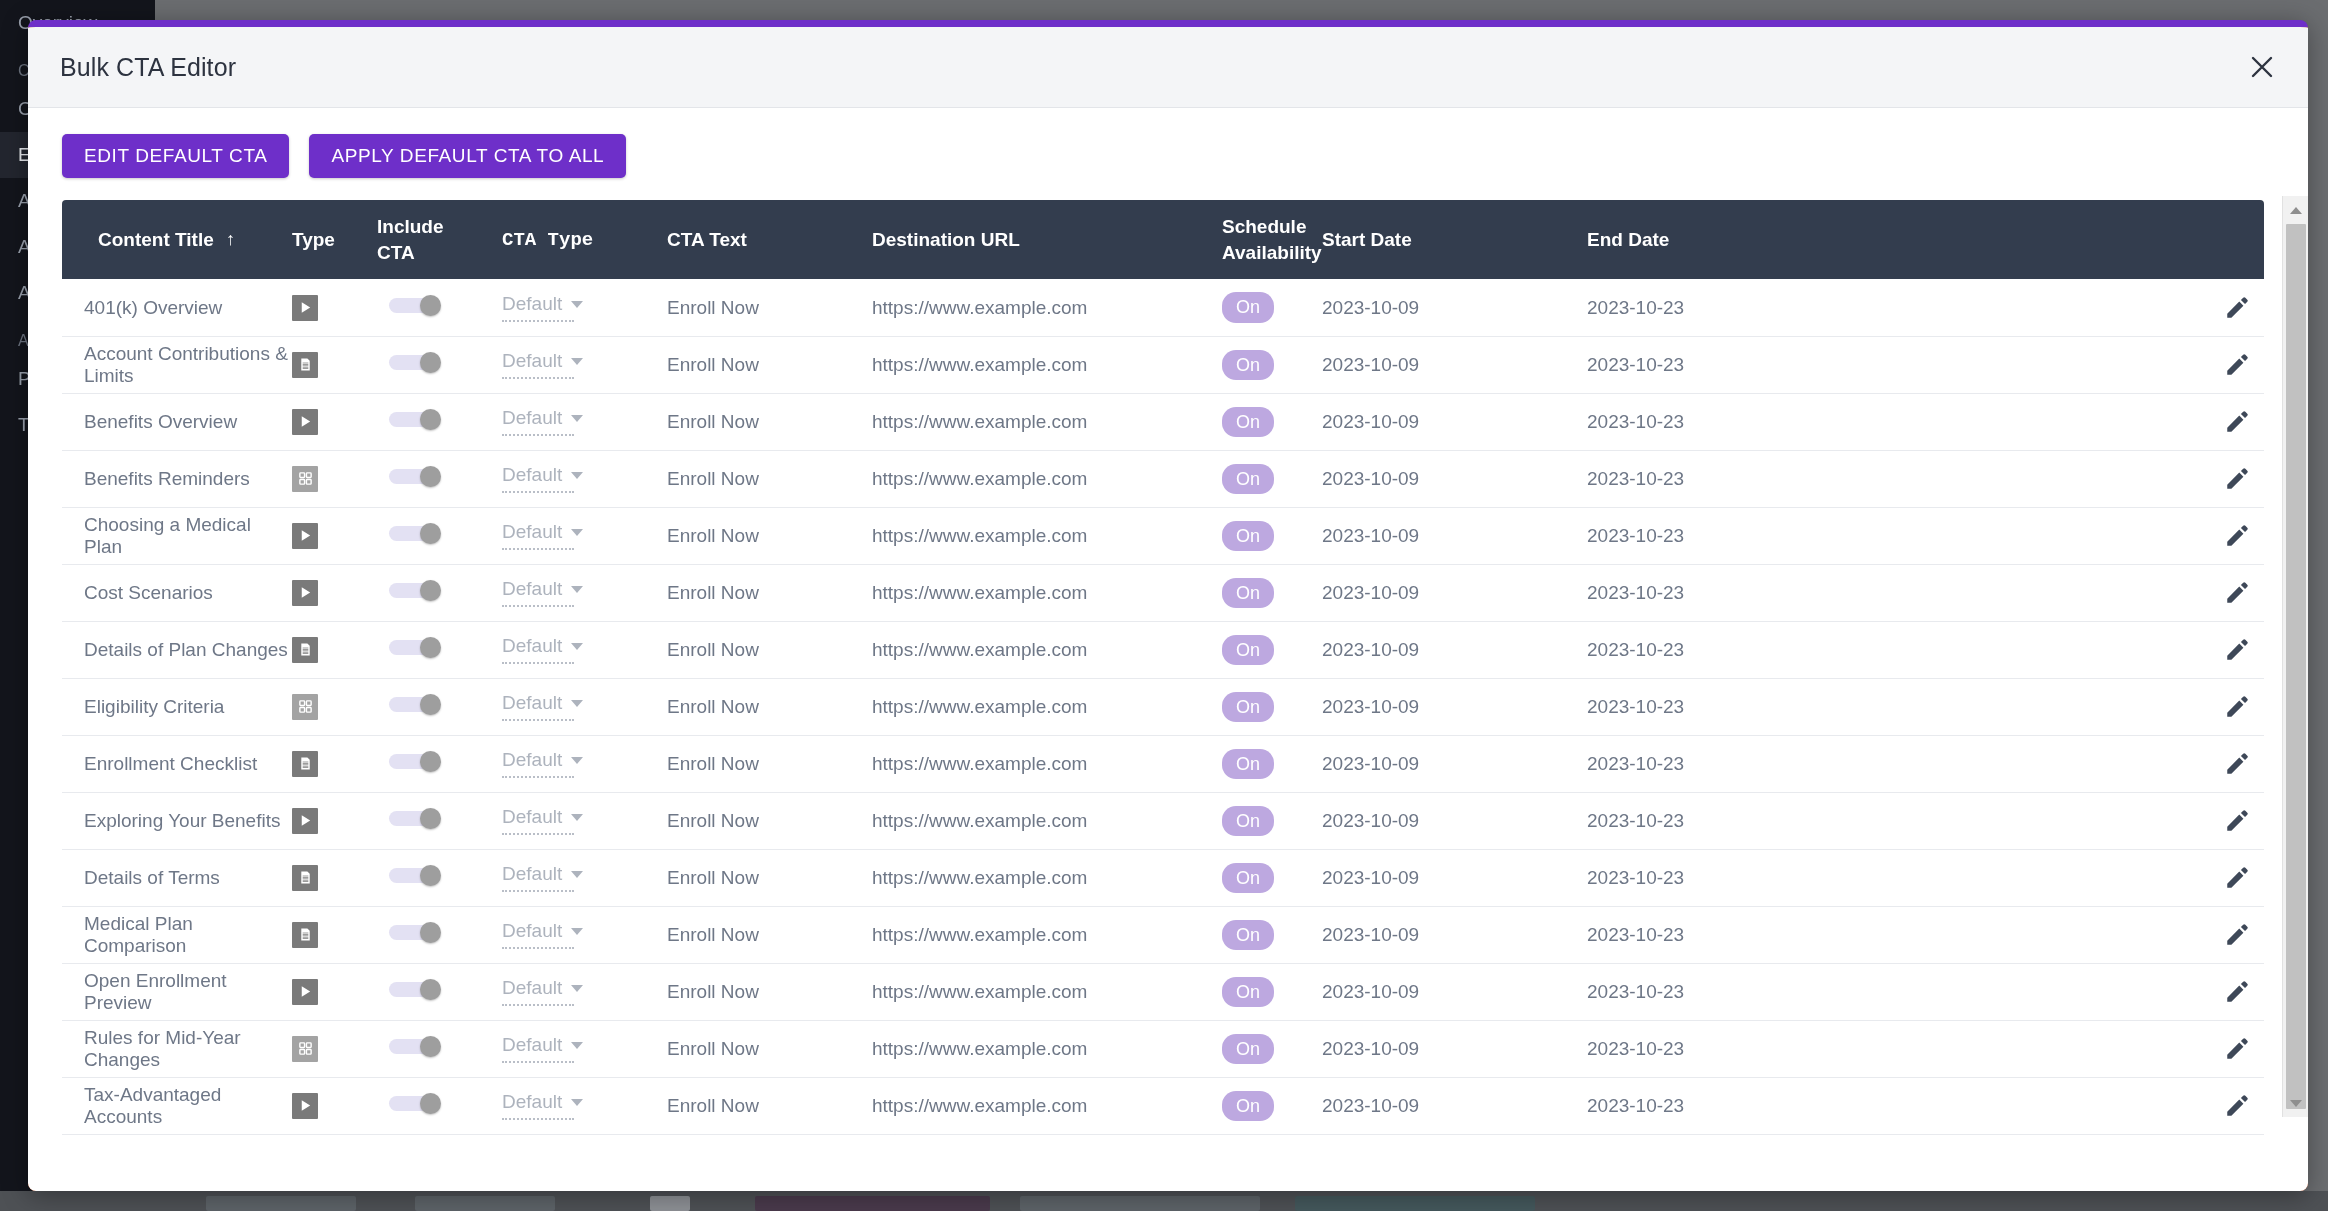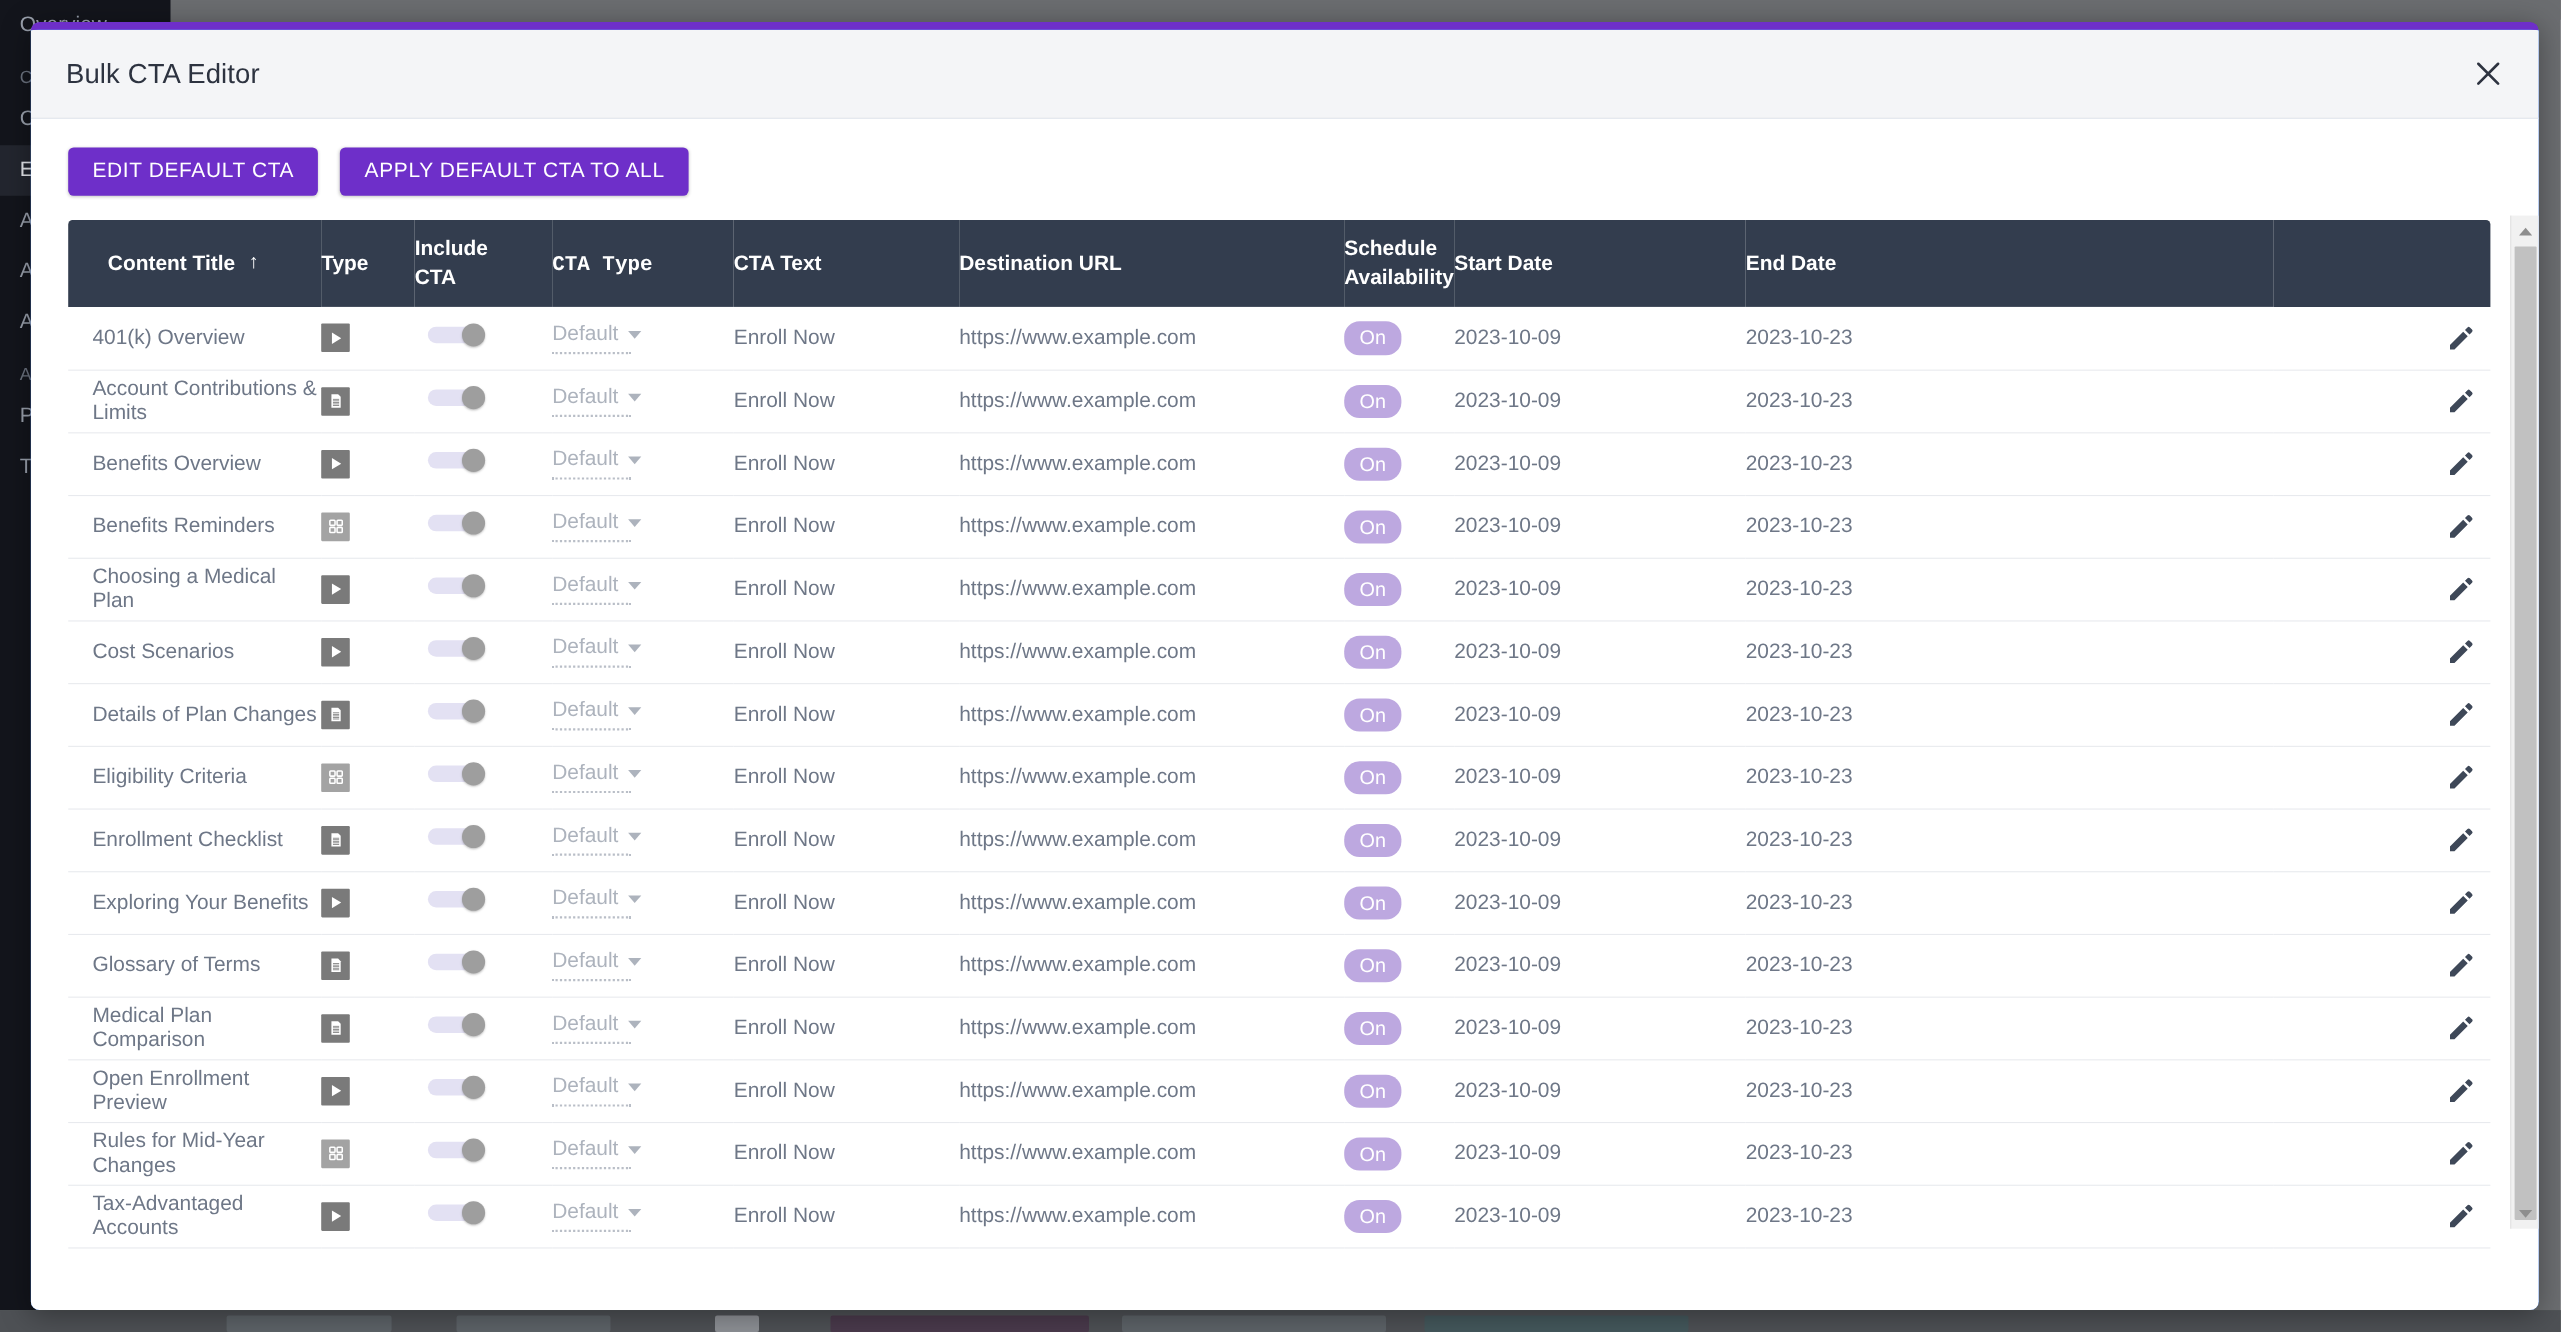--- a/index.html
+++ b/index.html
@@ -64,21 +64,21 @@
     background: #5d6368;
   }
 
   
   #modal {
     position: absolute;
     left: 28px;
     top: 20px;
     width: 2280px;
     height: 1171px;
-    background: #3b82f6;
+    background: #c2410c;
     border-radius: 8px;
     border-top: 7px solid #6e2fc9;
     box-shadow: 0 4px 26px rgba(0,0,0,.35);
     overflow: hidden;
     display: flex;
     flex-direction: column;
   }
 
   #modal-header {
     flex: 0 0 81px;
@@ -650,21 +650,21 @@
               <td><span class="badge-on">On</span></td>
               <td>2023-10-09</td>
               <td>2023-10-23</td>
               <td>
                 <svg class="edit-pencil" viewBox="0 0 24 24">
                   <path d="M3 17.2 L14.1 6.1 l3.8 3.8 L6.8 21 H3 Z M15.6 4.6 l2.1-2.1 a1.4 1.4 0 0 1 2 0 l1.8 1.8 a1.4 1.4 0 0 1 0 2 l-2.1 2.1 Z" fill="#3e4858"></path>
                 </svg>
               </td>
             </tr>
             <tr>
-              <td class="td-title">Glossary of Terms</td>
+              <td class="td-title">Details of Terms</td>
               <td><span class="type-icon">
                   <svg width="15" height="15" viewBox="0 0 16 16">
                     <path d="M3.5 1.5 h6.5 l2.5 2.5 v10.5 h-9 Z" fill="#ffffff"></path>
                     <rect x="5" y="6" width="6" height="0.8" fill="#7a7a7a"></rect>
                     <rect x="5" y="7.5" width="6" height="0.8" fill="#7a7a7a"></rect>
                     <rect x="5" y="9" width="6" height="0.8" fill="#7a7a7a"></rect>
                     <rect x="5" y="10.5" width="6" height="0.8" fill="#7a7a7a"></rect>
                     <rect x="5" y="12" width="6" height="0.8" fill="#7a7a7a"></rect>
                   </svg>
                 </span></td>

